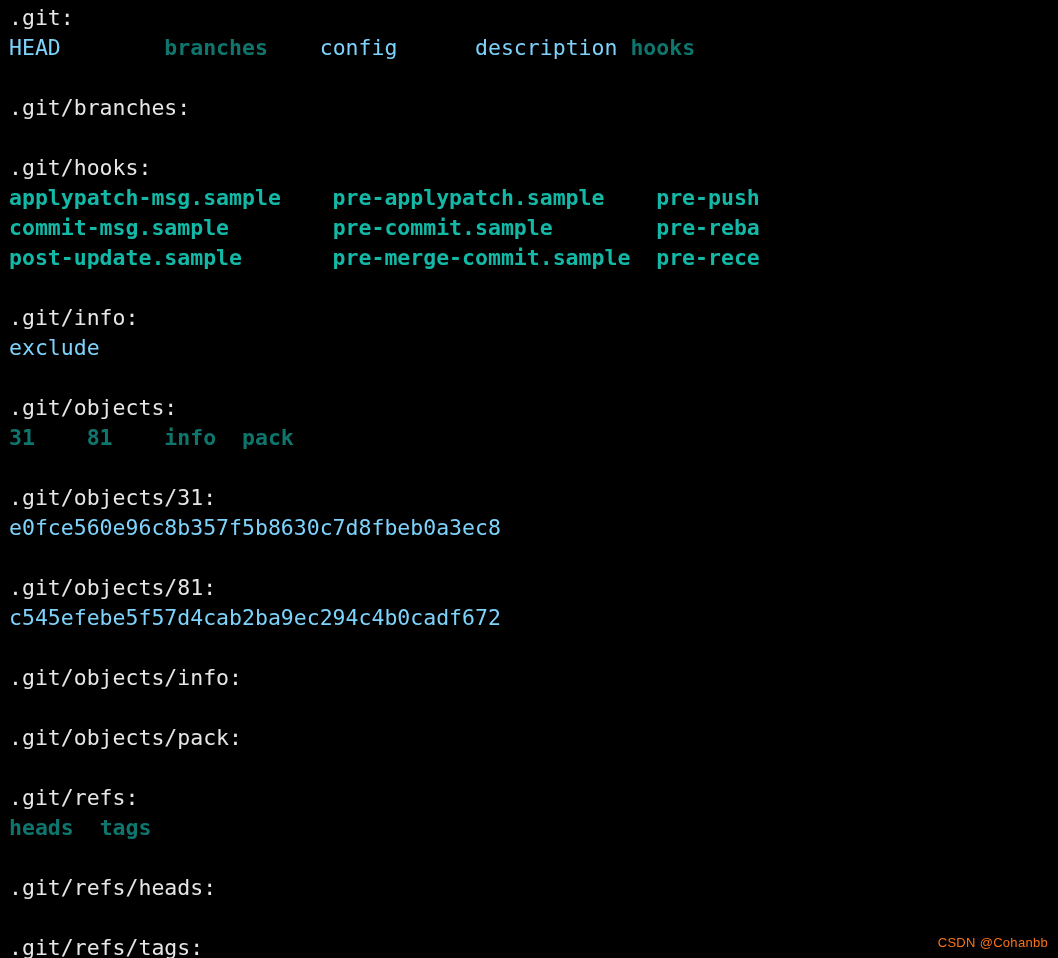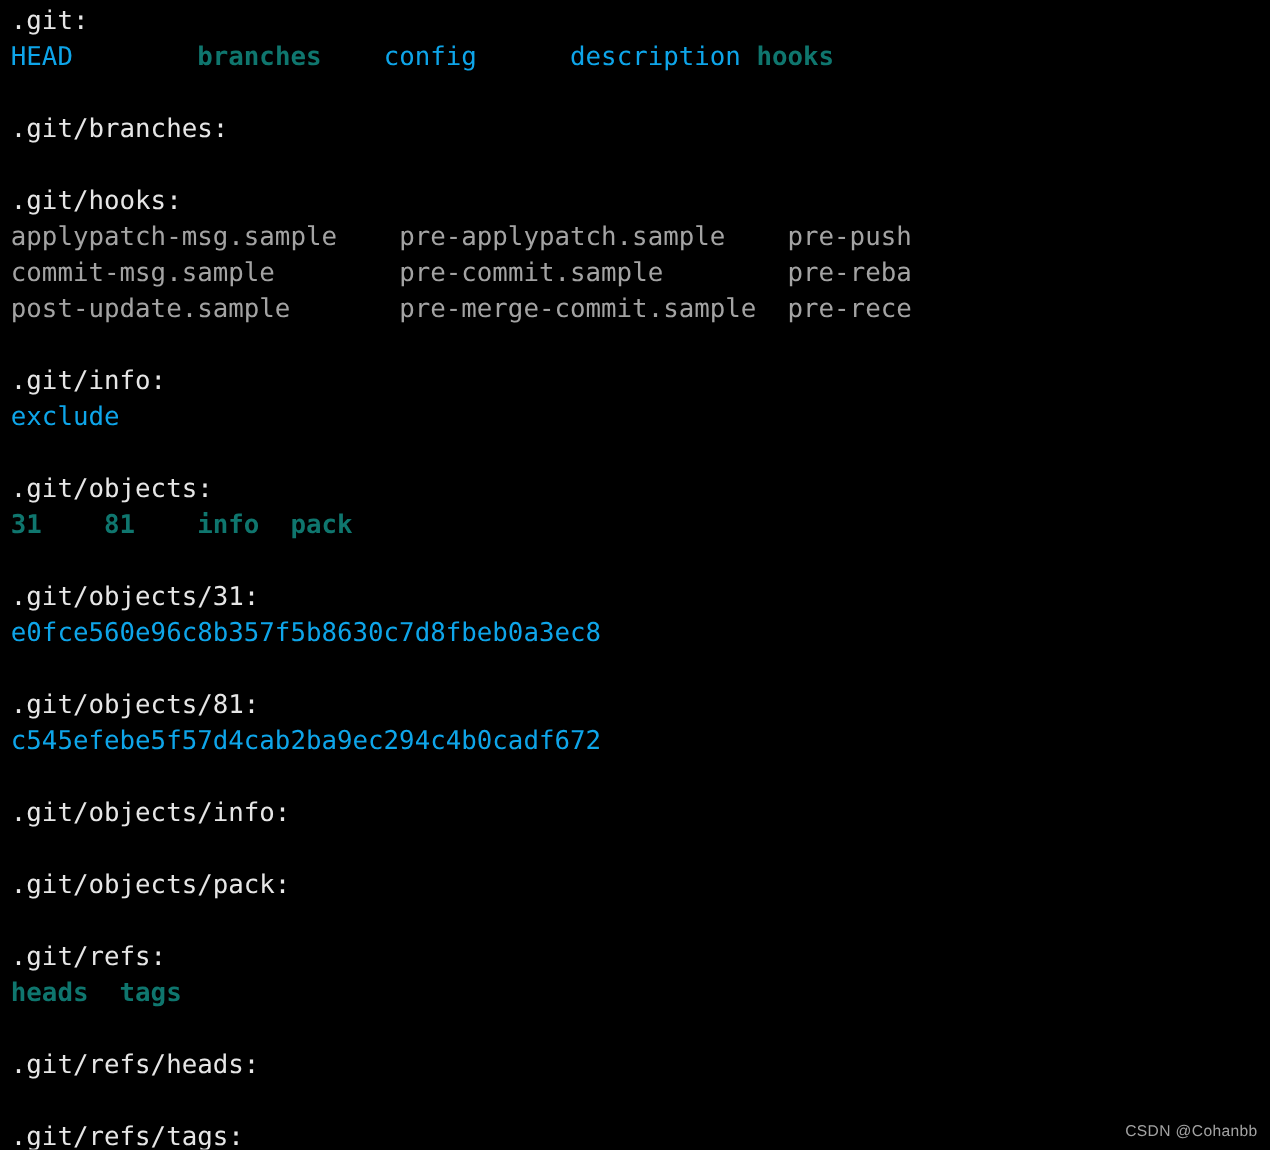--- a/index.html
+++ b/index.html
@@ -39,44 +39,44 @@
   .line {
     height: 30px;
     white-space: pre;
   }
   .line.blank {
     height: 30px;
   }
 
   
   .c-default {
-    color: #0ea5e9;
+    color: #7dd3fc;
     font-weight: normal;
   }
   .c-dir {
     color: #0f766e;
     font-weight: bold;
   }
   .c-exec {
-    color: #a3a3a3;
-    font-weight: normal;
+    color: #14b8a6;
+    font-weight: bold;
   }
 
   .hdr {
     color: #e6e6e6;
     font-weight: normal;
   }
 
   .watermark {
     position: absolute;
     right: 10px;
     bottom: 8px;
     font-family: "Liberation Sans", "DejaVu Sans", sans-serif;
     font-size: 13px;
-    color: #a3a3a3;
+    color: #f97316;
     letter-spacing: 0.3px;
     white-space: pre;
   }
 </style>
 </head>
 <body>
 
 <div id="terminal">
   <div class="screen" id="screen"><div class="line"><span class="hdr">.git:</span></div><div class="line"><span class="c-default">HEAD</span><span class="c-default">        </span><span class="c-dir">branches</span><span class="c-default">    </span><span class="c-default">config</span><span class="c-default">      </span><span class="c-default">description</span><span class="c-default"> </span><span class="c-dir">hooks</span></div><div class="line blank">&nbsp;</div><div class="line"><span class="hdr">.git/branches:</span></div><div class="line blank">&nbsp;</div><div class="line"><span class="hdr">.git/hooks:</span></div><div class="line"><span class="c-exec">applypatch-msg.sample</span><span class="c-default">    </span><span class="c-exec">pre-applypatch.sample</span><span class="c-default">    </span><span class="c-exec">pre-push</span></div><div class="line"><span class="c-exec">commit-msg.sample</span><span class="c-default">        </span><span class="c-exec">pre-commit.sample</span><span class="c-default">        </span><span class="c-exec">pre-reba</span></div><div class="line"><span class="c-exec">post-update.sample</span><span class="c-default">       </span><span class="c-exec">pre-merge-commit.sample</span><span class="c-default">  </span><span class="c-exec">pre-rece</span></div><div class="line blank">&nbsp;</div><div class="line"><span class="hdr">.git/info:</span></div><div class="line"><span class="c-default">exclude</span></div><div class="line blank">&nbsp;</div><div class="line"><span class="hdr">.git/objects:</span></div><div class="line"><span class="c-dir">31</span><span class="c-default">    </span><span class="c-dir">81</span><span class="c-default">    </span><span class="c-dir">info</span><span class="c-default">  </span><span class="c-dir">pack</span></div><div class="line blank">&nbsp;</div><div class="line"><span class="hdr">.git/objects/31:</span></div><div class="line"><span class="c-default">e0fce560e96c8b357f5b8630c7d8fbeb0a3ec8</span></div><div class="line blank">&nbsp;</div><div class="line"><span class="hdr">.git/objects/81:</span></div><div class="line"><span class="c-default">c545efebe5f57d4cab2ba9ec294c4b0cadf672</span></div><div class="line blank">&nbsp;</div><div class="line"><span class="hdr">.git/objects/info:</span></div><div class="line blank">&nbsp;</div><div class="line"><span class="hdr">.git/objects/pack:</span></div><div class="line blank">&nbsp;</div><div class="line"><span class="hdr">.git/refs:</span></div><div class="line"><span class="c-dir">heads</span><span class="c-default">  </span><span class="c-dir">tags</span></div><div class="line blank">&nbsp;</div><div class="line"><span class="hdr">.git/refs/heads:</span></div><div class="line blank">&nbsp;</div><div class="line"><span class="hdr">.git/refs/tags:</span></div></div>
   <div class="watermark">CSDN @Cohanbb</div>

